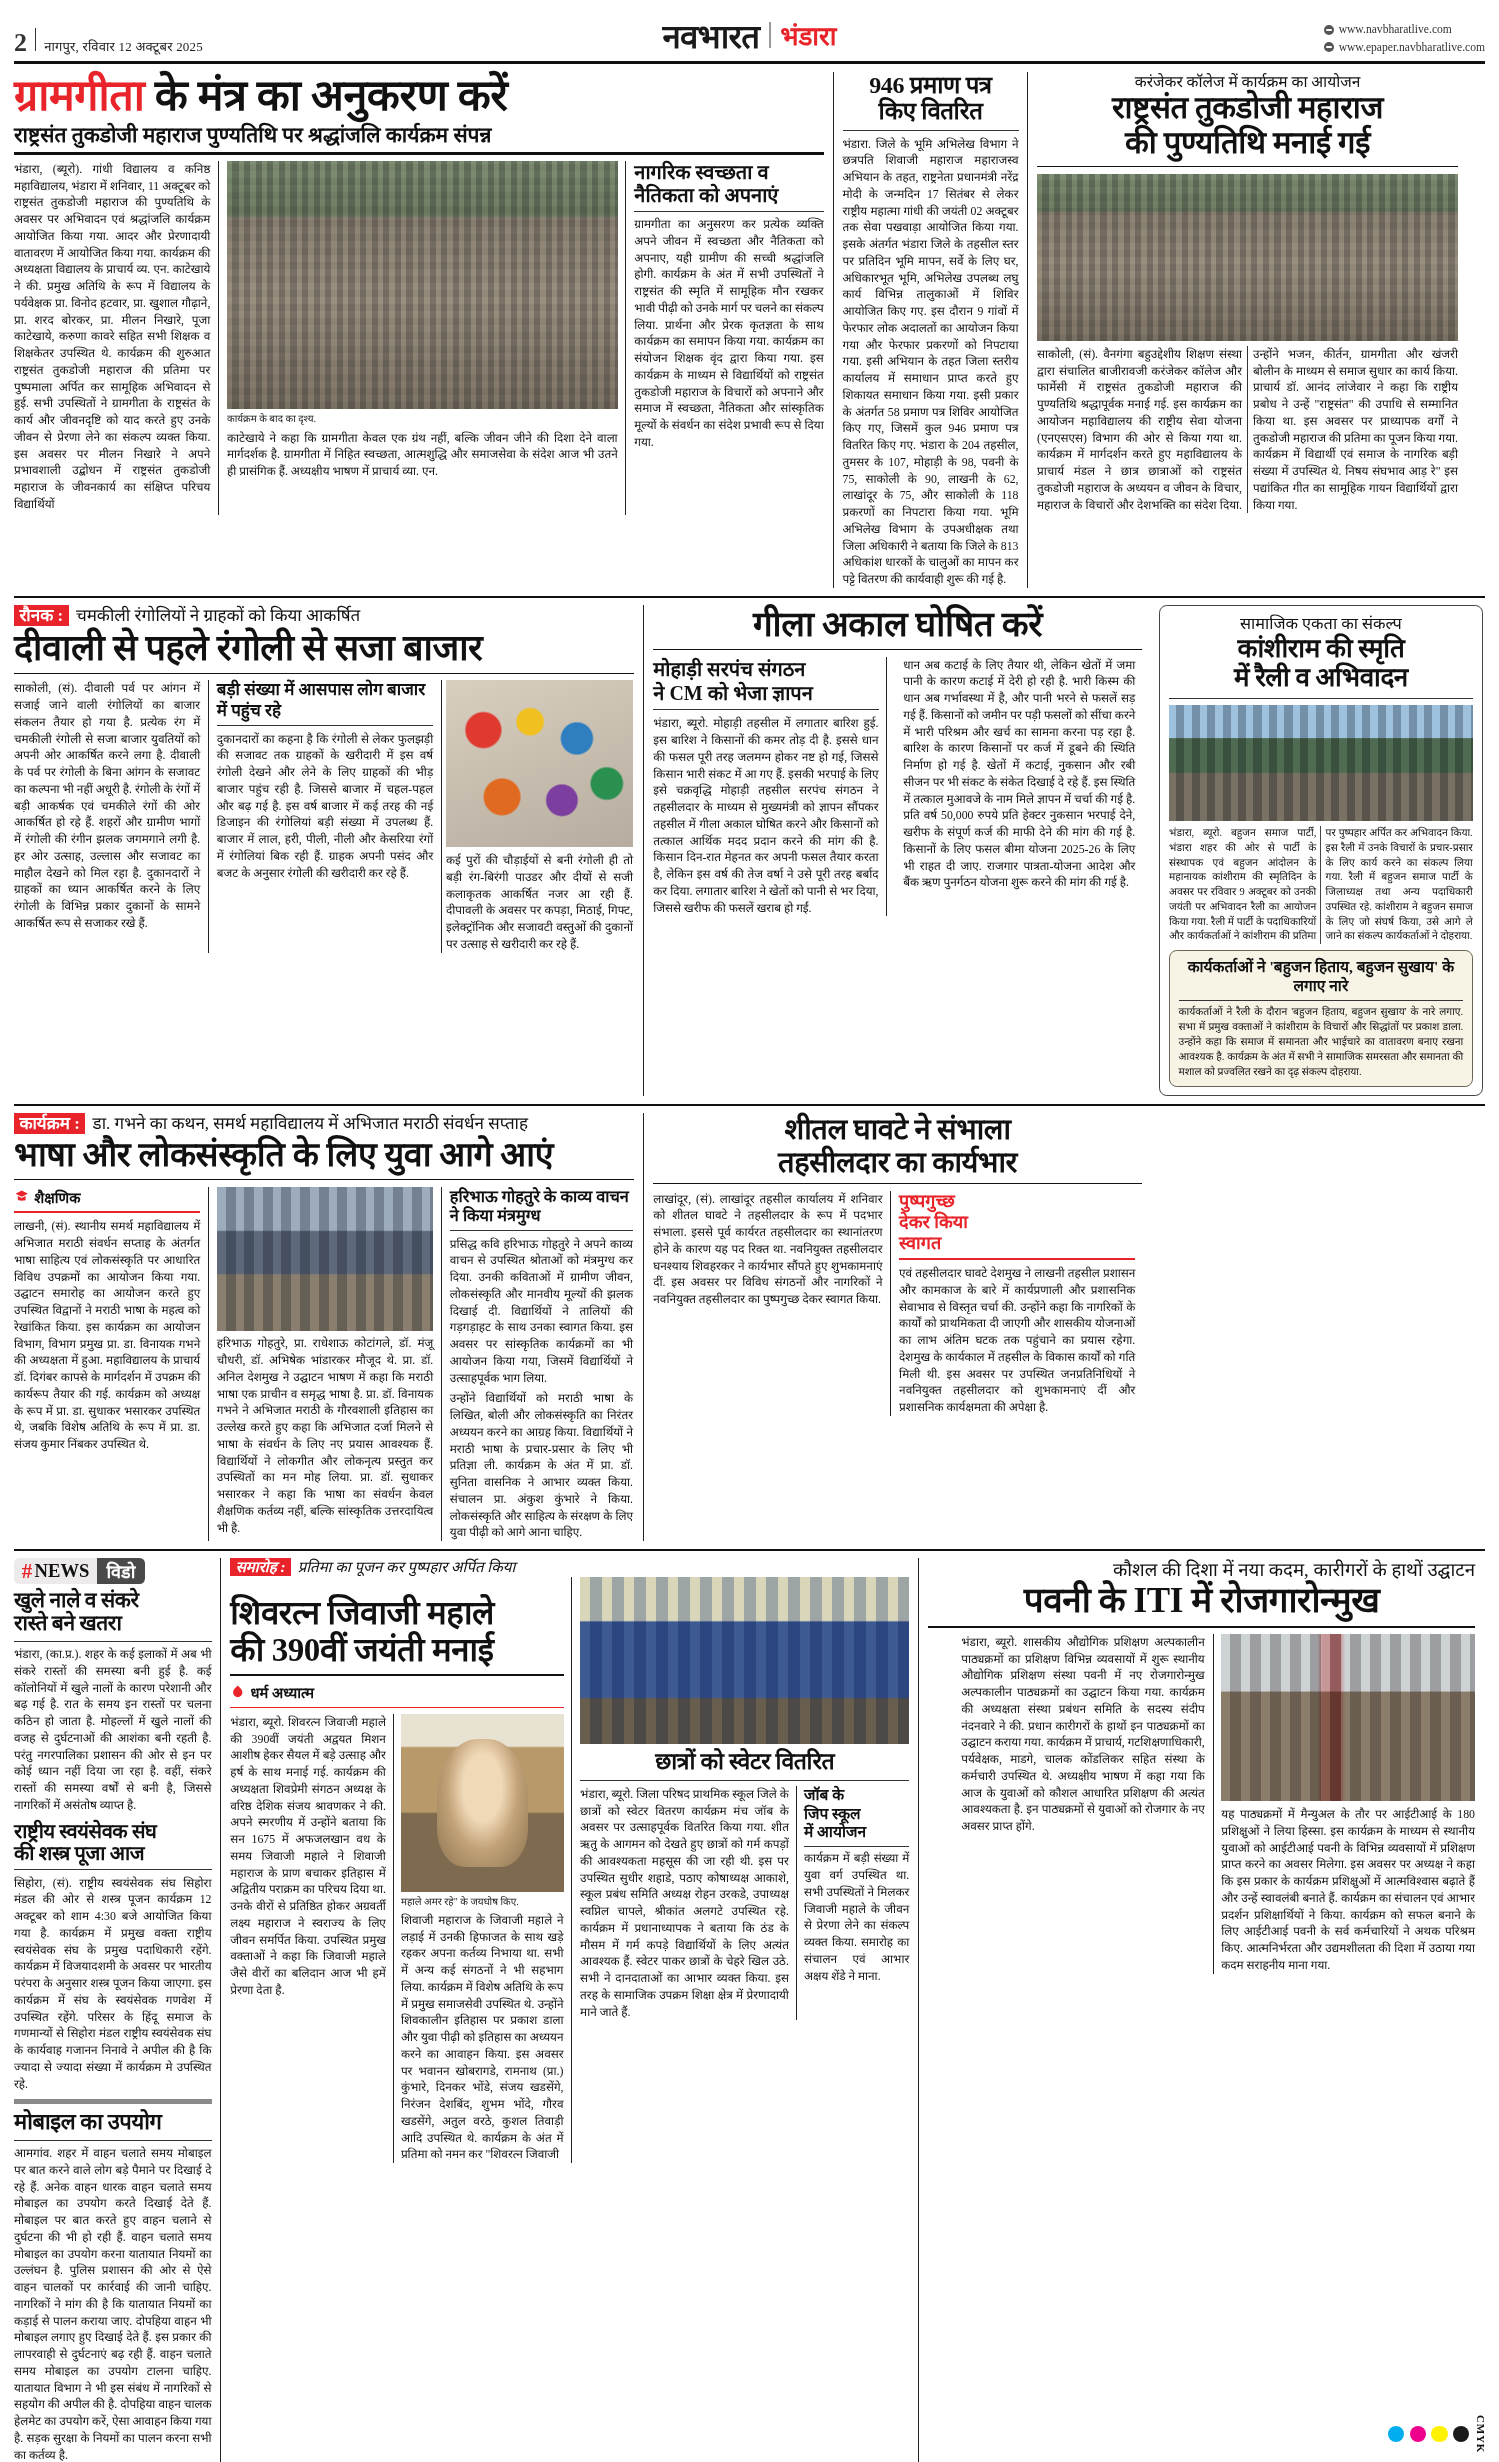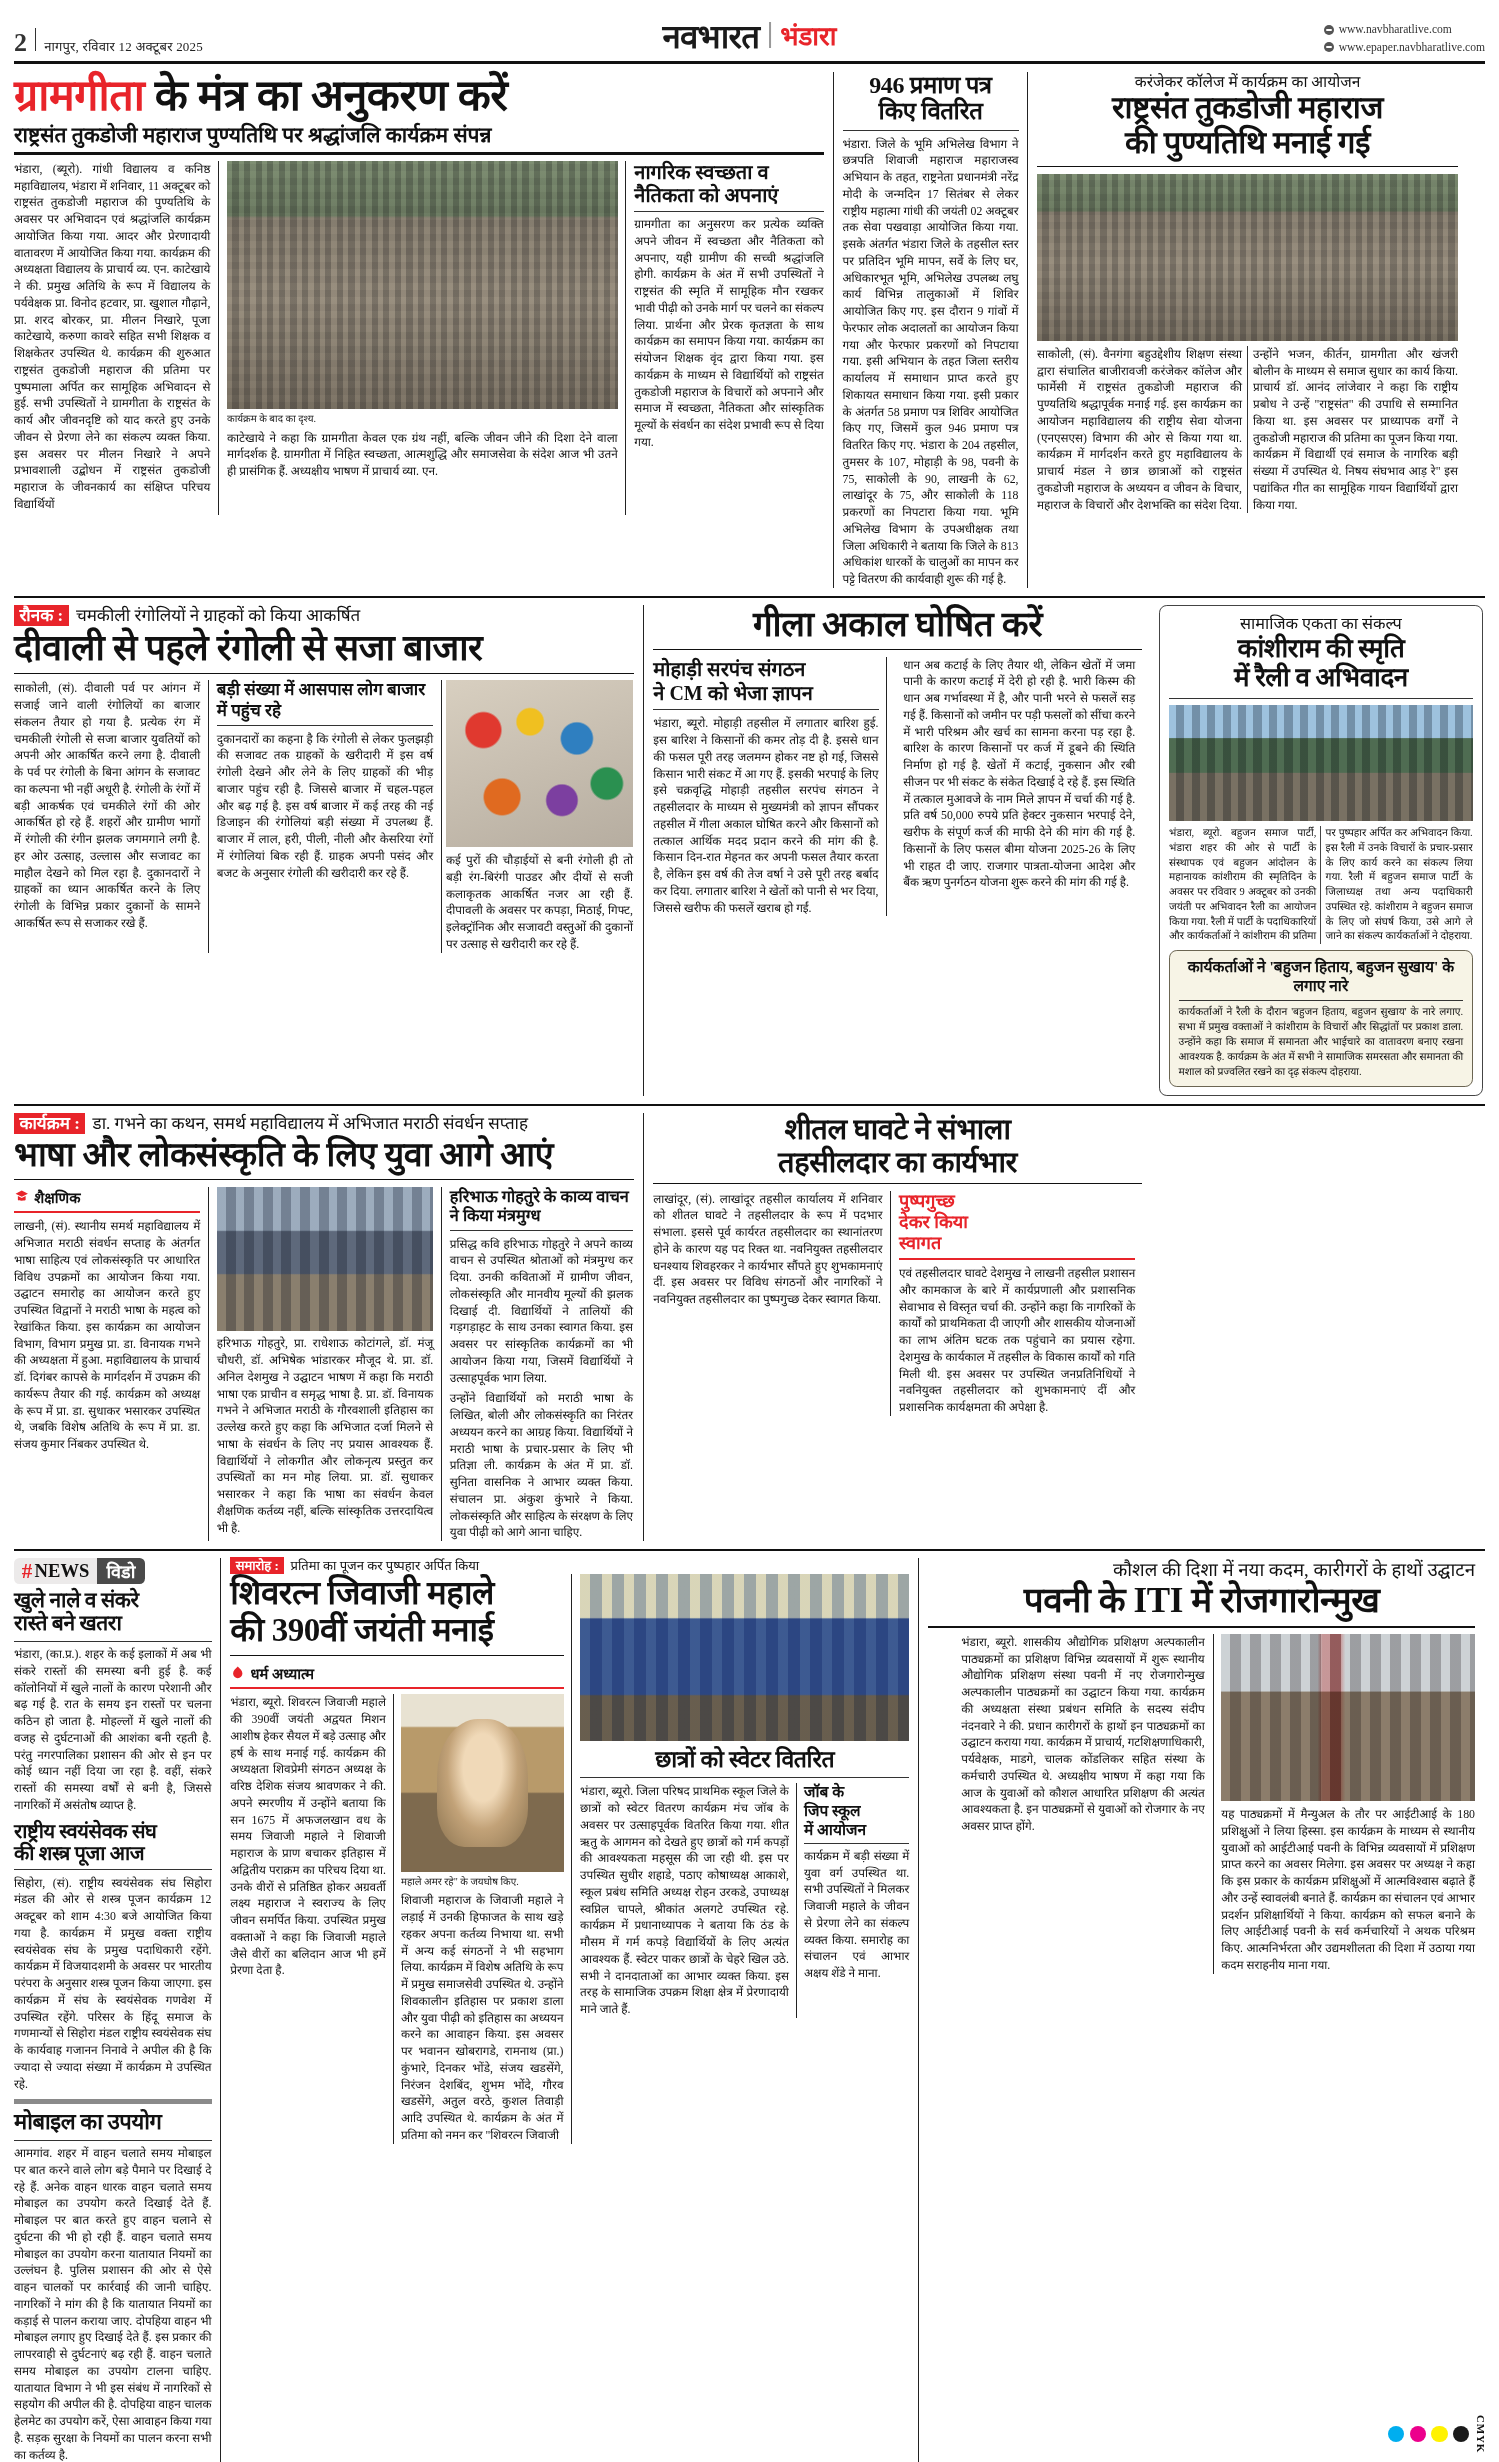--- a/index.html
+++ b/index.html
@@ -316,26 +316,26 @@
       <div class="hr-thin" style="margin:4.7px 0;"></div>
       <div class="body-text">सिहोरा, (सं). राष्ट्रीय स्वयंसेवक संघ सिहोरा मंडल की ओर से शस्त्र पूजन कार्यक्रम 12 अक्टूबर को शाम 4:30 बजे आयोजित किया गया है. कार्यक्रम में प्रमुख वक्ता राष्ट्रीय स्वयंसेवक संघ के प्रमुख पदाधिकारी रहेंगे. कार्यक्रम में विजयादशमी के अवसर पर भारतीय परंपरा के अनुसार शस्त्र पूजन किया जाएगा. इस कार्यक्रम में संघ के स्वयंसेवक गणवेश में उपस्थित रहेंगे. परिसर के हिंदू समाज के गणमान्यों से सिहोरा मंडल राष्ट्रीय स्वयंसेवक संघ के कार्यवाह गजानन निनावे ने अपील की है कि ज्यादा से ज्यादा संख्या में कार्यक्रम मे उपस्थित रहे.</div>
       <div style="height:5.4px; background:#8a8a8a; margin:6.2px 0;"></div>
 
       <div class="hl-main" style="font-size:22px;">मोबाइल का उपयोग</div>
       <div class="hr-thin" style="margin:4.7px 0;"></div>
       <div class="body-text">आमगांव. शहर में वाहन चलाते समय मोबाइल पर बात करने वाले लोग बड़े पैमाने पर दिखाई दे रहे हैं. अनेक वाहन धारक वाहन चलाते समय मोबाइल का उपयोग करते दिखाई देते हैं. मोबाइल पर बात करते हुए वाहन चलाने से दुर्घटना की भी हो रही हैं. वाहन चलाते समय मोबाइल का उपयोग करना यातायात नियमों का उल्लंघन है. पुलिस प्रशासन की ओर से ऐसे वाहन चालकों पर कार्रवाई की जानी चाहिए. नागरिकों ने मांग की है कि यातायात नियमों का कड़ाई से पालन कराया जाए. दोपहिया वाहन भी मोबाइल लगाए हुए दिखाई देते हैं. इस प्रकार की लापरवाही से दुर्घटनाएं बढ़ रही हैं. वाहन चलाते समय मोबाइल का उपयोग टालना चाहिए. यातायात विभाग ने भी इस संबंध में नागरिकों से सहयोग की अपील की है. दोपहिया वाहन चालक हेलमेट का उपयोग करें, ऐसा आवाहन किया गया है. सड़क सुरक्षा के नियमों का पालन करना सभी का कर्तव्य है.</div>
     </div>
 
     <div style="width:698px; padding:0 9.3px;" class="col-sep">
-      <div class="hl-kicker" style="font-size:13px;">
+      <div class="hl-kicker" style="font-size:15px;font-style:italic;">
         <span class="kicker-tag">समारोह :</span><span> प्रतिमा का पूजन कर पुष्पहार अर्पित किया</span>
       </div>
       <div class="flexrow">
         <div style="width:341px; padding-right:7.8px;">
-          <div class="hl-main" style="font-size:33px; margin-top:1px;">शिवरत्न जिवाजी महाले</div>
+          <div class="hl-main" style="font-size:33px; margin-top:18px;">शिवरत्न जिवाजी महाले</div>
           <div class="hl-main" style="font-size:33px;">की 390वीं जयंती मनाई</div>
           <div class="hr-blk" style="margin:5.4px 0 6.2px; height:1.6px;"></div>
           <div class="tagpill">
             <span class="ico">
               <svg viewBox="0 0 20 20" width="15.5" height="15.5">
                   <path d="M10 2c3 3 6 5 6 9a6 6 0 11-12 0c0-4 3-6 6-9z" fill="#e8242a"></path>
                 </svg>
             </span>
             <span>धर्म अध्यात्म</span>
           </div>

